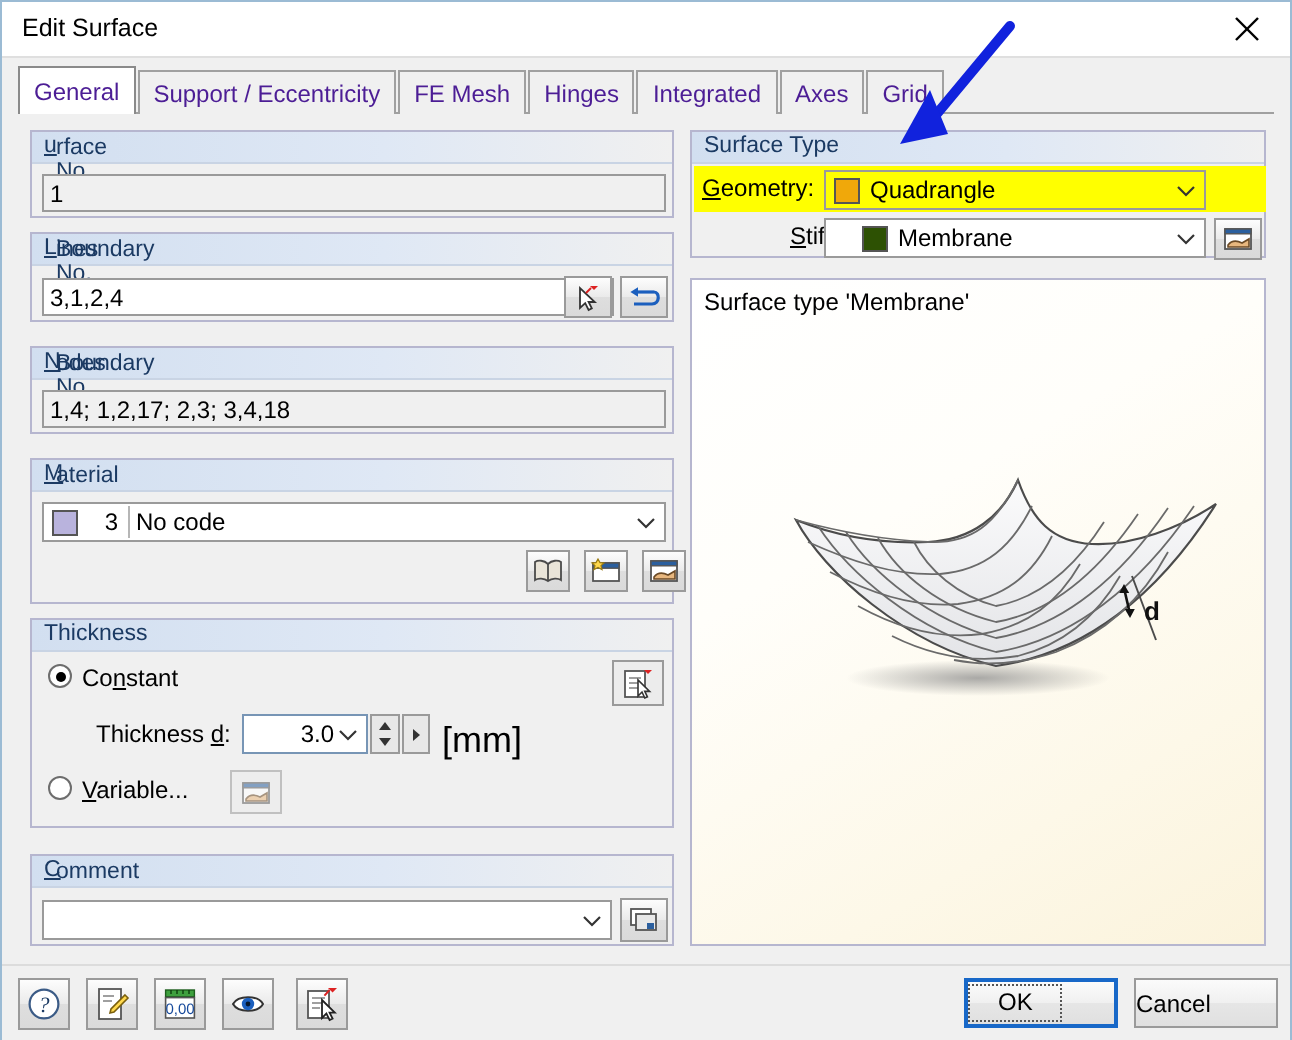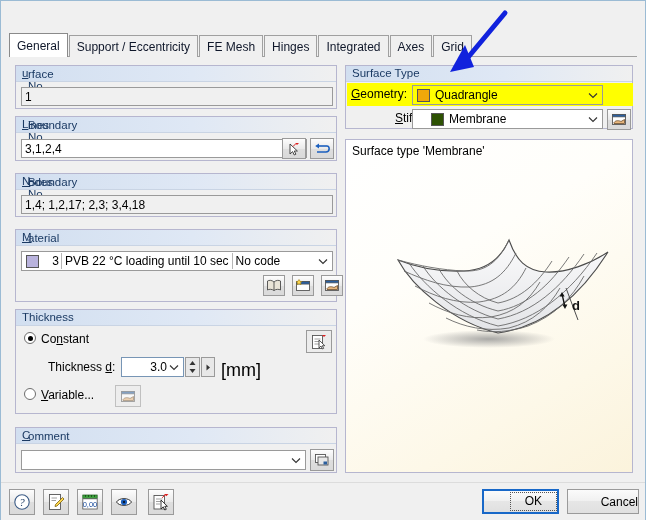--- a/index.html
+++ b/index.html
@@ -51,21 +51,21 @@
     height: 22px;
     padding: 0 7px;
     line-height: 22px;
     font-size: 12px;
     background: #f0f0f0;
     border: 1px solid #a0a0a0;
     border-bottom: none;
     margin-right: 1px;
     cursor: default;
     white-space: nowrap;
-    color: #0f172a;
+    color: #4c1d95;
   }
   .tab.active {
     background: #ffffff;
     height: 24px;
     line-height: 24px;
     border-color: #8a8a8a;
     position: relative;
     z-index: 3;
   }
   #tab-underline {
@@ -186,41 +186,50 @@
     width: 644px; height: 38px;
     background: #f0f0f0;
     border-top: 1px solid #dcdcdc;
   }
   .bigbtn {
     position: absolute;
     height: 25px;
     background: linear-gradient(to bottom, #fbfbfb 0%, #f0f0f0 49%, #e6e6e6 50%, #e0e0e0 100%);
     border: 1px solid #9a9a9a;
     font-size: 12px;
-    display: flex; align-items: center; justify-content: flex-end;
+    display: flex; align-items: center; justify-content: flex-start;
     cursor: default;
     color: #000;
   }
   .bigbtn.default {
     border: 2px solid #1868c8;
   }
   .bigbtn.default .inner {
     border: 1px dotted #555;
     padding: 0 14px;
     line-height: 17px;
   }
 
   
   #annot-arrow { position: absolute; left: 440px; top: 8px; pointer-events: none; }
 </style>
 </head>
 <body>
 
 <div id="window">
 
+  <div id="titlebar">
+    <div id="title-text">Edit Surface</div>
+    <div id="close-btn">
+      <svg width="13" height="13" viewBox="0 0 13 13">
+        <line x1="1" y1="1" x2="12" y2="12" stroke="#000" stroke-width="1.2"></line>
+        <line x1="12" y1="1" x2="1" y2="12" stroke="#000" stroke-width="1.2"></line>
+      </svg>
+    </div>
+  </div>
 
   <div id="tabstrip">
     <div id="tab-underline"></div>
     <div id="tablist">
       <div class="tab active">General</div>
       <div class="tab">Support / Eccentricity</div>
       <div class="tab">FE Mesh</div>
       <div class="tab">Hinges</div>
       <div class="tab">Integrated</div>
       <div class="tab">Axes</div>
@@ -266,21 +275,20 @@
     </div>
 
     <div class="gbox" style="left:14px; top:172px; width:322px; height:73px;">
       <div class="gcap">
         <span><u class="acc">M</u><span>aterial</span></span>
       </div>
 
       <div class="combo" style="left:5px; top:21px; width:312px; height:20px;">
         <span class="swatch" id="mat-swatch" style="margin-left: 4px; background: rgb(185, 179, 221);"></span>
         <span style="width:22px; text-align:right; padding-right:2px;">3</span>
-        <span style="border-left:1px solid #b6b6b6; padding-left:3px; height:16px; line-height:16px;">PVB 22 °C loading until 10 sec</span>
         <span style="border-left:1px solid #b6b6b6; padding-left:3px; margin-left:3px; height:16px; line-height:16px;">No code</span>
         <svg class="chev" viewBox="0 0 10 10">
           <path d="M1,3.5 L5,7.5 L9,3.5" fill="none" stroke="#333" stroke-width="1.1"></path>
         </svg>
       </div>
 
       <div class="sqbtn" style="left:247px; top:45px; width:22px; height:21px;">
         <svg width="16" height="13" viewBox="0 0 16 13">
           <path d="M8,3 C6,1 3,1 1.5,2 L1.5,11 C3,10 6,10 8,11.5 C10,10 13,10 14.5,11 L14.5,2 C13,1 10,1 8,3 Z" fill="#e9e4d8" stroke="#4a4a4a" stroke-width="0.9"></path>
           <line x1="8" y1="3" x2="8" y2="11.5" stroke="#4a4a4a" stroke-width="0.9"></line>

